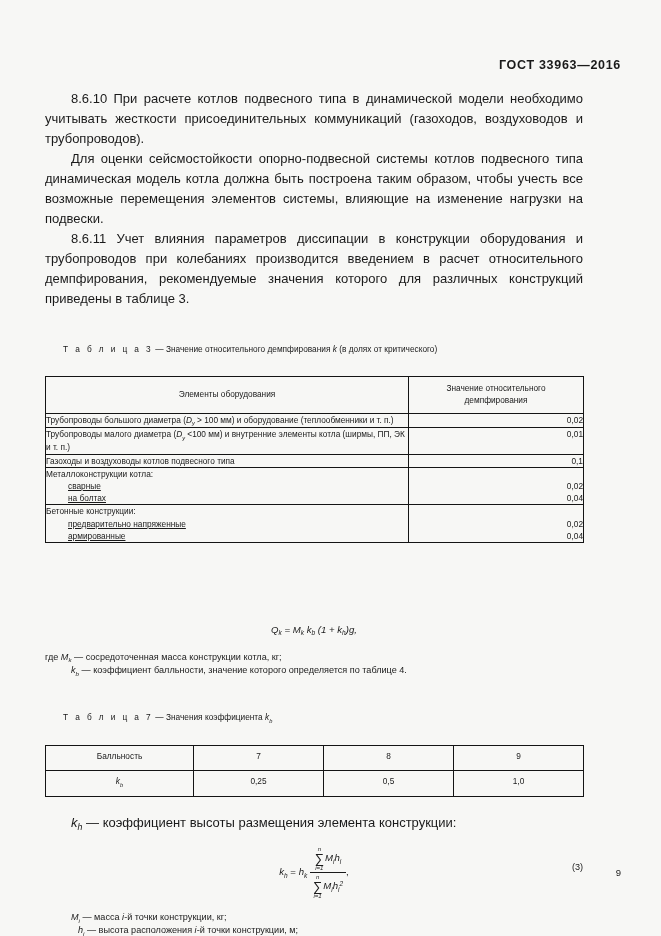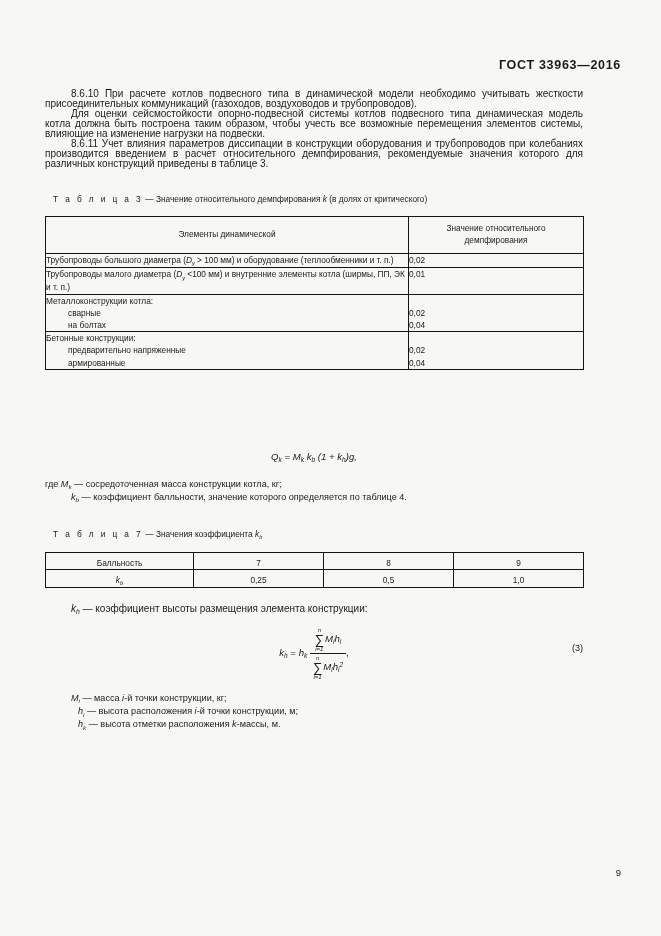--- a/index.html
+++ b/index.html
@@ -30,22 +30,22 @@
     position: absolute;
     right: 22px;
     top: 58px;
     font-size: 12.5px;
     font-weight: bold;
     letter-spacing: 0.7px;
     white-space: nowrap;
   }
   
   .para {
-    font-size: 10px;
-    line-height: 10px;
+    font-size: 13px;
+    line-height: 20px;
     text-align: justify;
     margin: 0;
     hyphens: manual;
   }
   .para.indent { text-indent: 26px; }
   .gap-3 { height: 3px; }
   .gap-9 { height: 9px; }
   .gap-12 { height: 12px; }
   .gap-16 { height: 16px; }
   .gap-20 { height: 20px; }
@@ -59,21 +59,21 @@
   sup {
     font-size: 0.68em;
     vertical-align: baseline;
     position: relative;
     top: -3.4px;
   }
   
   .tbl-caption {
     font-size: 8.3px;
     line-height: 12px;
-    margin: 8px;
+    margin: 18px;
     white-space: nowrap;
   }
   .spaced {
     letter-spacing: 2.4px;
   }
   
   table.gost {
     border-collapse: collapse;
     width: 538px;
     table-layout: fixed;
@@ -90,38 +90,38 @@
     vertical-align: middle;
     padding: 6px 4px 7px;
     line-height: 11.5px;
   }
   .t3-left {
     padding: 4px 6px 5px 8px;
     line-height: 12.2px;
     text-align: left;
   }
   .t3-right {
-    text-align: left;
+    text-align: right;
     padding: 4px 4px 5px;
     line-height: 12.2px;
   }
-  .sub-ind { padding-left: 22px; display: block; }
+  .sub-ind { padding-left: 22px; display: block; text-decoration: underline; }
   .note-cell {
     padding: 5px 8px 6px 8px;
     line-height: 12.4px;
     text-align: justify;
   }
   .note-cell .note-lead {
     letter-spacing: 2.2px;
   }
   .note-indent { text-indent: 24px; display: inline; }
   
   table.t4 td {
     text-align: center;
-    padding: 4px 3px 0;
+    padding: 4px 3px 8px;
     line-height: 12px;
   }
   
   h2.sec {
     font-size: 11px;
     font-weight: bold;
     margin: 0;
     padding-left: 26px;
     letter-spacing: 0.1px;
   }
@@ -225,35 +225,39 @@
 
     <div class="gap-3"></div>
 
     <table class="gost">
       <colgroup>
           <col style="width:363px">
           <col style="width:175px">
         </colgroup>
       <thead>
         <tr>
-          <td>Элементы динамической</td>
+          <td>Элементы оборудования</td>
           <td>
             <span>Значение относительного</span><br>
             <span>демпфирования</span>
           </td>
         </tr>
       </thead>
       <tbody>
         <tr>
           <td class="t3-left">Трубопроводы большого диаметра (<i>D</i><sub><i>у</i></sub> &gt; 100 мм) и оборудование (теплообменники и т. п.)</td>
           <td class="t3-right">0,02</td>
         </tr>
         <tr>
           <td class="t3-left">Трубопроводы малого диаметра (<i>D</i><sub><i>у</i></sub> &lt;100 мм) и внутренние элементы котла (ширмы, ПП, ЭК и т. п.)</td>
           <td class="t3-right">0,01</td>
+        </tr>
+        <tr>
+          <td class="t3-left">Газоходы и воздуховоды котлов подвесного типа</td>
+          <td class="t3-right">0,1</td>
         </tr>
         <tr>
           <td class="t3-left">
             <span>Металлоконструкции котла:</span>
             <span class="sub-ind">сварные</span>
             <span class="sub-ind">на болтах</span>
           </td>
           <td class="t3-right">
             <span style="display:block;visibility:hidden">.</span>
             <span style="display:block">0,02</span>

